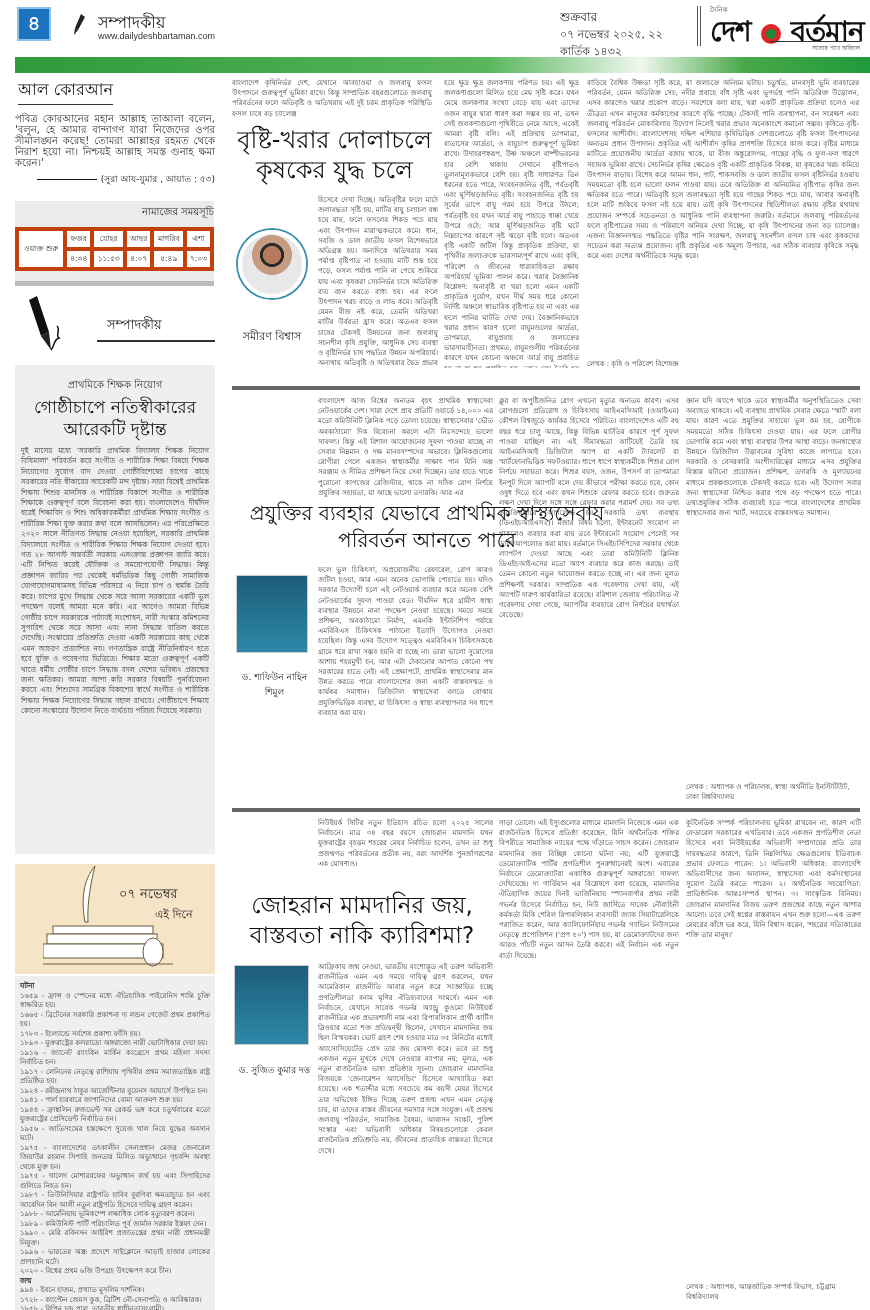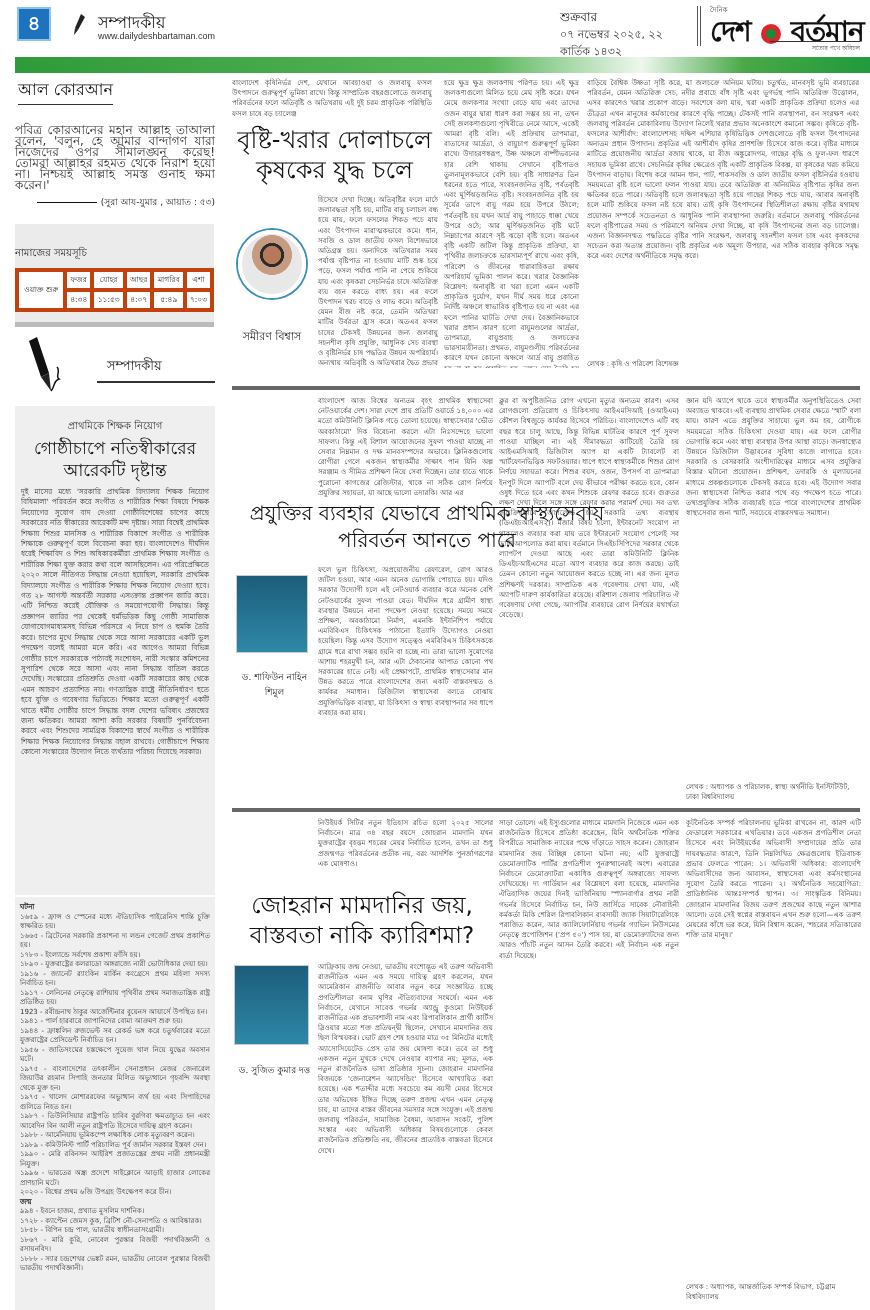--- a/index.html
+++ b/index.html
@@ -14,25 +14,25 @@
 .vsep{left:697px;top:6px;width:4px;height:40px;border-left:1px solid #555;border-right:1px solid #555}
 .mast-small{left:710px;top:4px;font-size:7px;color:#444}
 .mast{left:710px;top:10px;font:bold 28px "DejaVu Serif",serif;color:#111;letter-spacing:-1px;display:flex;align-items:center;gap:10px}
 .mast .emb{width:20px;height:20px;border-radius:50%;background:#e0242b;display:inline-block;position:relative}
 .mast .emb:after{content:"";position:absolute;left:5px;top:5px;width:10px;height:10px;border-radius:50%;background:#1b8a3a}
 .mast-tag{left:770px;top:41px;font-size:6px;color:#555;border-top:1px solid #333;width:90px;text-align:right;padding-top:1px}
 .greenbar{left:15px;top:57px;width:858px;height:16px;background:linear-gradient(90deg,#2f9a3b 0%,#58b65b 55%,#eef7ee 73%,#49a848 85%,#1e9a3c 100%)}
 
 .leftcol{left:15px;top:75px;width:200px}
 .quran-title{font-size:16px;color:#111;border-bottom:1px solid #333;display:inline-block;margin-left:3px;margin-top:2px}
-.quran-text{font-size:12px;line-height:11px;margin-top:20px;text-align:justify;color:#333}
+.quran-text{font-size:10px;line-height:11px;margin-top:8px;text-align:justify;color:#333}
 .quran-ref{font-size:9px;text-align:right;margin-top:4px;color:#222}
 .quran-ref:before{content:"";display:inline-block;width:60px;border-top:1px solid #111;vertical-align:middle;margin-right:4px}
 .namaz{margin-top:14px;background:#ebebeb;width:199px;padding-bottom:10px;border-bottom:5px solid #bbb}
-.namaz h4{font-size:10px;font-weight:normal;text-align:left;padding:21px 0 6px;color:#222}
+.namaz h4{font-size:10px;font-weight:normal;text-align:right;padding:3px 0 6px;color:#222}
 .namaz table{width:100%;border-collapse:collapse;background:#fff;font-size:7.5px;text-align:center}
 .namaz td{border:4px solid #c2410c;height:20px;color:#222}
 .ed-logo{margin-top:4px;height:75px;position:relative;background:#fff}
 .ed-logo .penbig{position:absolute;left:10px;top:6px;width:40px;height:60px}
 .ed-logo .lbl{position:absolute;left:92px;top:25px;font-size:13px;color:#222}
 .ed-logo .ul{position:absolute;left:82px;top:50px;width:118px;border-top:2px solid #333}
 .edbox{background:#efefef;padding:12px 6px 18px}
 .edbox .kick{text-align:center;font-size:10px;color:#333}
 .edbox .hl{text-align:center;font-size:17px;line-height:22px;color:#111;margin-top:2px}
 .edbox .body{font-size:7.2px;line-height:10.4px;text-align:justify;color:#333;margin-top:6px;height:390px;overflow:hidden}
@@ -114,31 +114,45 @@
     <div class="lbl">সম্পাদকীয়</div>
     <div class="ul"></div>
   </div>
 
   <div class="edbox">
     <div class="kick">প্রাথমিকে শিক্ষক নিয়োগ</div>
     <div class="hl">গোষ্ঠীচাপে নতিস্বীকারের আরেকটি দৃষ্টান্ত</div>
     <div class="body">দুই মাসের মধ্যে 'সরকারি প্রাথমিক বিদ্যালয় শিক্ষক নিয়োগ বিধিমালা' পরিবর্তন করে সংগীত ও শারীরিক শিক্ষা বিষয়ে শিক্ষক নিয়োগের সুযোগ বাদ দেওয়া গোষ্ঠীবিশেষের চাপের কাছে সরকারের নতি স্বীকারের আরেকটি মন্দ দৃষ্টান্ত। সারা বিশ্বেই প্রাথমিক শিক্ষায় শিশুর মানসিক ও শারীরিক বিকাশে সংগীত ও শারীরিক শিক্ষাকে গুরুত্বপূর্ণ বলে বিবেচনা করা হয়। বাংলাদেশেও দীর্ঘদিন ধরেই শিক্ষাবিদ ও শিশু অধিকারকর্মীরা প্রাথমিক শিক্ষায় সংগীত ও শারীরিক শিক্ষা যুক্ত করার কথা বলে আসছিলেন। এর পরিপ্রেক্ষিতে ২০২০ সালে নীতিগত সিদ্ধান্ত নেওয়া হয়েছিল, সরকারি প্রাথমিক বিদ্যালয়ে সংগীত ও শারীরিক শিক্ষার শিক্ষক নিয়োগ দেওয়া হবে। গত ২৮ আগস্ট অন্তর্বর্তী সরকার এসংক্রান্ত প্রজ্ঞাপন জারি করে। এটি নিশ্চিত করেই যৌক্তিক ও সময়োপযোগী সিদ্ধান্ত। কিন্তু প্রজ্ঞাপন জারির পর থেকেই ধর্মভিত্তিক কিছু গোষ্ঠী সামাজিক যোগাযোগমাধ্যমসহ বিভিন্ন পরিসরে এ নিয়ে চাপ ও হুমকি তৈরি করে। চাপের মুখে সিদ্ধান্ত থেকে সরে আসা সরকারের একটি ভুল পদক্ষেপ বলেই আমরা মনে করি। এর আগেও আমরা বিভিন্ন গোষ্ঠীর চাপে সরকারকে পাঠ্যবই সংশোধন, নারী সংস্কার কমিশনের সুপারিশ থেকে সরে আসা এবং নানা সিদ্ধান্ত বাতিল করতে দেখেছি। সংস্কারের প্রতিশ্রুতি দেওয়া একটি সরকারের কাছ থেকে এমন আচরণ প্রত্যাশিত নয়। গণতান্ত্রিক রাষ্ট্রে নীতিনির্ধারণ হতে হবে যুক্তি ও গবেষণার ভিত্তিতে। শিক্ষার মতো গুরুত্বপূর্ণ একটি খাতে ধর্মীয় গোষ্ঠীর চাপে সিদ্ধান্ত বদল দেশের ভবিষ্যৎ প্রজন্মের জন্য ক্ষতিকর। আমরা আশা করি সরকার বিষয়টি পুনর্বিবেচনা করবে এবং শিশুদের সামগ্রিক বিকাশের স্বার্থে সংগীত ও শারীরিক শিক্ষার শিক্ষক নিয়োগের সিদ্ধান্ত বহাল রাখবে। গোষ্ঠীচাপে শিক্ষায় কোনো সংস্কারের উদ্যোগ নিতে ব্যর্থতার পরিচয় দিয়েছে সরকার।</div>
   </div>
 
+  <div class="thisday">
+    <svg class="quill" viewBox="0 0 30 60">
+        <path d="M20 0 C8 14 6 34 10 56 L13 56 C12 36 16 16 20 0 Z" fill="#fff" stroke="#6b5a3a"></path>
+      </svg>
+    <svg class="books" viewBox="0 0 130 46">
+        <rect x="10" y="4" width="100" height="8" fill="#fff" stroke="#6b5a3a"></rect>
+        <rect x="4" y="12" width="110" height="10" fill="#fff" stroke="#6b5a3a"></rect>
+        <rect x="0" y="22" width="120" height="14" fill="#fff" stroke="#6b5a3a"></rect>
+        <ellipse cx="110" cy="30" rx="10" ry="14" fill="#fff" stroke="#6b5a3a"></ellipse>
+        <line x1="0" y1="42" x2="130" y2="42" stroke="#6b5a3a"></line>
+      </svg>
+    <div class="date">০৭ নভেম্বর</div>
+    <div class="sub">এই দিনে</div>
+  </div>
 
   <div class="events">
     <div class="head">ঘটনা</div>
     <div id="ev-list">
         <div class="ev">১৬৫৯ - ফ্রান্স ও স্পেনের মধ্যে ঐতিহাসিক পাইরেনিস শান্তি চুক্তি স্বাক্ষরিত হয়।</div>
         <div class="ev">১৬৬৫ - ব্রিটেনের সরকারি প্রকাশনা দ্য লন্ডন গেজেট প্রথম প্রকাশিত হয়।</div>
         <div class="ev">১৭৮৩ - ইংল্যান্ডে সর্বশেষ প্রকাশ্য ফাঁসি হয়।</div>
         <div class="ev">১৮৯৩ - যুক্তরাষ্ট্রের কলরাডো অঙ্গরাজ্যে নারী ভোটাধিকার দেয়া হয়।</div>
         <div class="ev">১৯১৬ - জ্যানেট র‍্যাংকিন মার্কিন কংগ্রেসে প্রথম মহিলা সদস্য নির্বাচিত হন।</div>
         <div class="ev">১৯১৭ - লেনিনের নেতৃত্বে রাশিয়ায় পৃথিবীর প্রথম সমাজতান্ত্রিক রাষ্ট্র প্রতিষ্ঠিত হয়।</div>
-        <div class="ev">1923 - রবীন্দ্রনাথ ঠাকুর আর্জেন্টিনার বুয়েনস আয়ার্সে উপস্থিত হন।</div>
+        <div class="ev">১৯২৪ - রবীন্দ্রনাথ ঠাকুর আর্জেন্টিনার বুয়েনস আয়ার্সে উপস্থিত হন।</div>
         <div class="ev">১৯৪১ - পার্ল হারবারে জাপানিদের বোমা আক্রমণ শুরু হয়।</div>
         <div class="ev">১৯৪৪ - ফ্রাঙ্কলিন রুজভেল্ট সব রেকর্ড ভঙ্গ করে চতুর্থবারের মতো যুক্তরাষ্ট্রের প্রেসিডেন্ট নির্বাচিত হন।</div>
         <div class="ev">১৯৫৬ - জাতিসংঘের হস্তক্ষেপে সুয়েজ খাল নিয়ে যুদ্ধের অবসান ঘটে।</div>
         <div class="ev">১৯৭৫ - বাংলাদেশের তৎকালীন সেনাপ্রধান মেজর জেনারেল জিয়াউর রহমান সিপাহি জনতার মিলিত অভ্যুত্থানে গৃহবন্দি অবস্থা থেকে মুক্ত হন।</div>
         <div class="ev">১৯৭৫ - খালেদ মোশাররফের অভ্যুত্থান ব্যর্থ হয় এবং সিপাহিদের গুলিতে নিহত হন।</div>
         <div class="ev">১৯৮৭ - তিউনিসিয়ার রাষ্ট্রপতি হাবিব বুরগিবা ক্ষমতাচ্যুত হন এবং আবেদিন বিন আলী নতুন রাষ্ট্রপতি হিসেবে দায়িত্ব গ্রহণ করেন।</div>
         <div class="ev">১৯৮৮ - আর্মেনিয়ায় ভূমিকম্পে লক্ষাধিক লোক মৃত্যুবরণ করেন।</div>
         <div class="ev">১৯৮৯ - কমিউনিস্ট পার্টি পরিচালিত পূর্ব জার্মান সরকার ইস্তফা দেন।</div>
         <div class="ev">১৯৯০ - মেরি রবিনসন আইরিশ প্রজাতন্ত্রের প্রথম নারী প্রধানমন্ত্রী নিযুক্ত।</div>
         <div class="ev">১৯৯৬ - ভারতের অন্ধ্র প্রদেশে সাইক্লোনে আড়াই হাজার লোকের প্রাণহানি ঘটে।</div>

